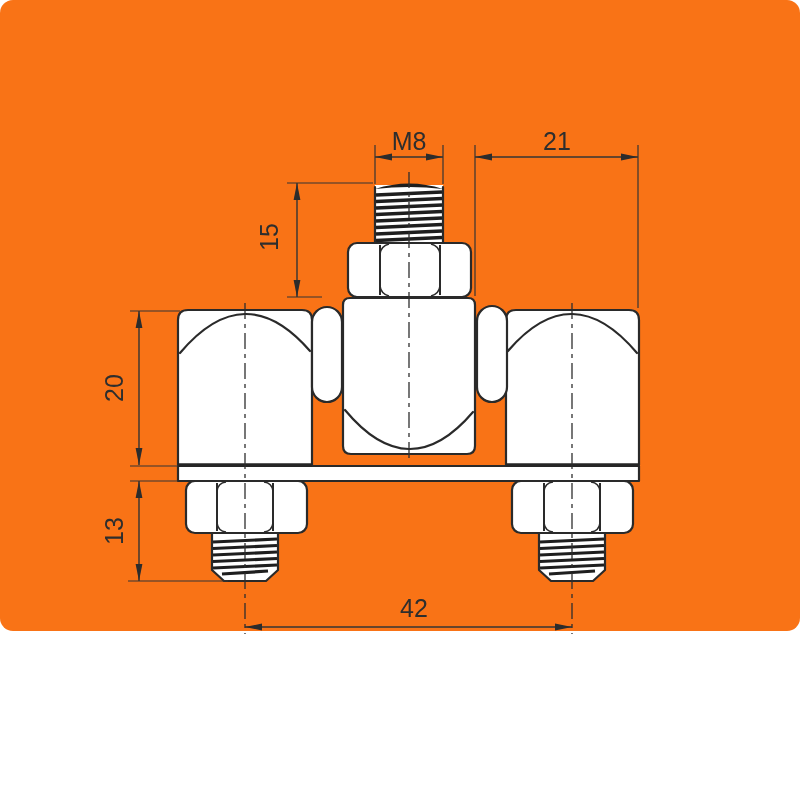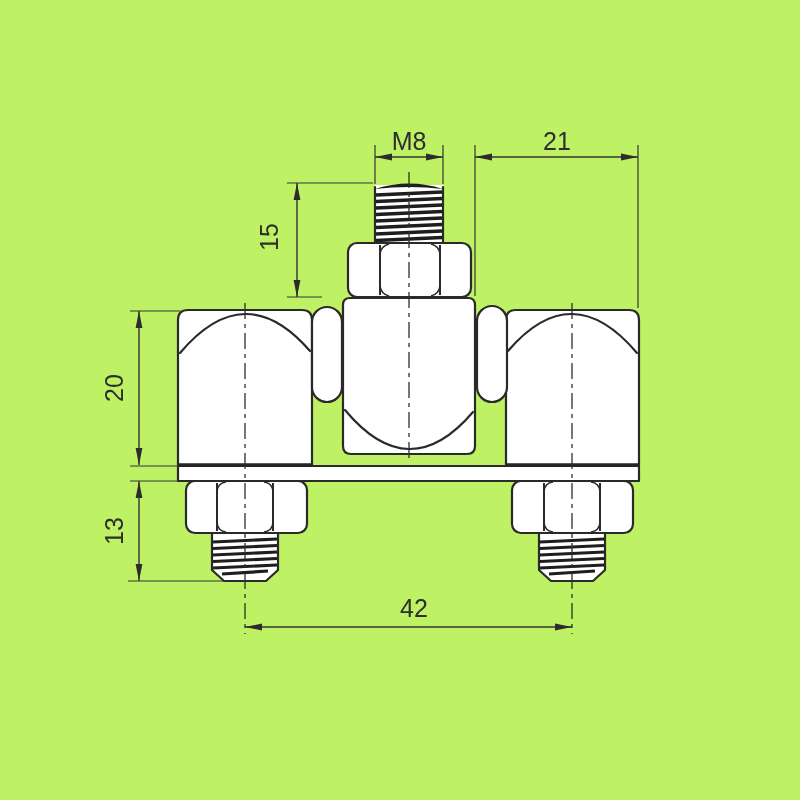--- a/index.html
+++ b/index.html
@@ -5,23 +5,24 @@
   html, body {
     margin: 0;
     padding: 0;
     width: 800px;
     height: 800px;
     background: #ffffff;
     font-family: "Liberation Sans", sans-serif;
   }
   .canvas-wrap {
     width: 800px;
-    height: 800px;
-    background: #bef264;
+    height: 631px;
+    background: #f97316;
     position: relative;
+    border-radius: 13px;
   }
   svg { display: block; }
   .outline   { fill: #ffffff; stroke: #2a2a2a; stroke-width: 2.2; stroke-linejoin: round; }
   .edge      { fill: none;    stroke: #2a2a2a; stroke-width: 2.2; stroke-linecap: round; }
   .thickedge { fill: none;    stroke: #262626; stroke-width: 3.4; }
   .facet     { fill: none;    stroke: #2a2a2a; stroke-width: 2;   }
   .chamfer   { fill: none;    stroke: #2a2a2a; stroke-width: 1.6; }
   .ridge     { fill: none;    stroke: #1e1e1e; stroke-width: 3.6; }
   .ridge-s   { fill: none;    stroke: #1e1e1e; stroke-width: 3.2; }
   .cap       { fill: #1e1e1e; stroke: none; }

